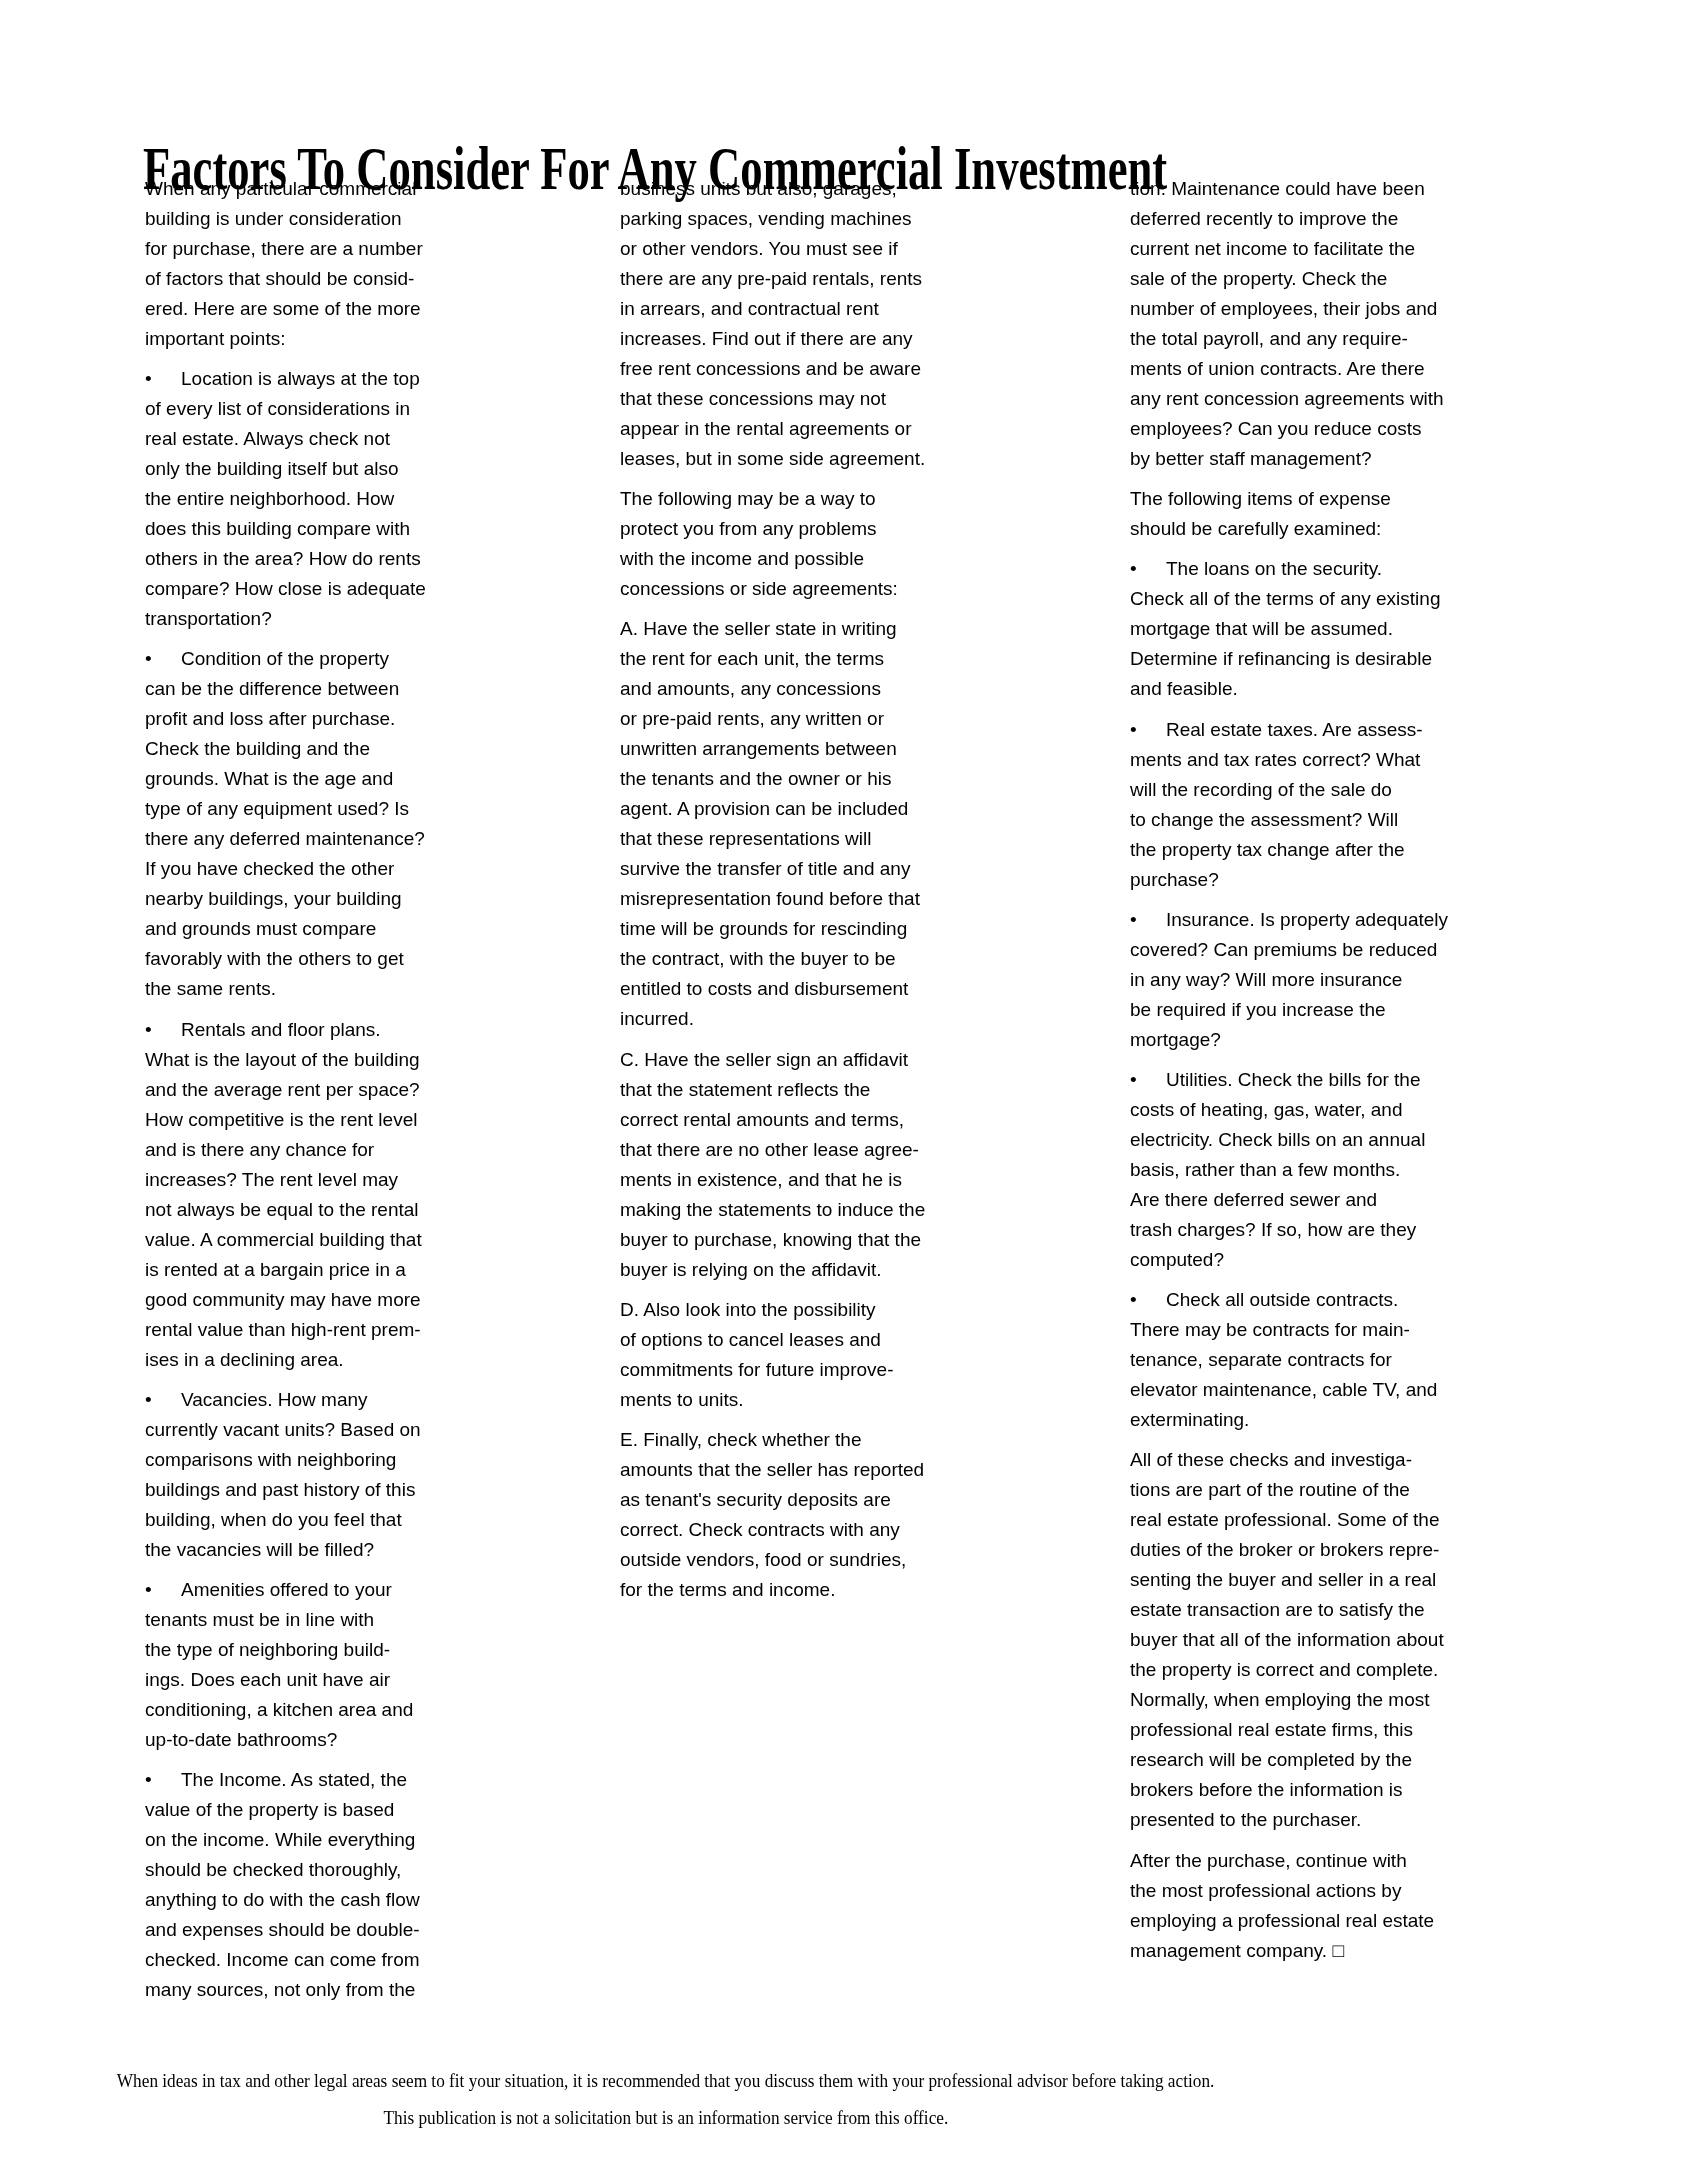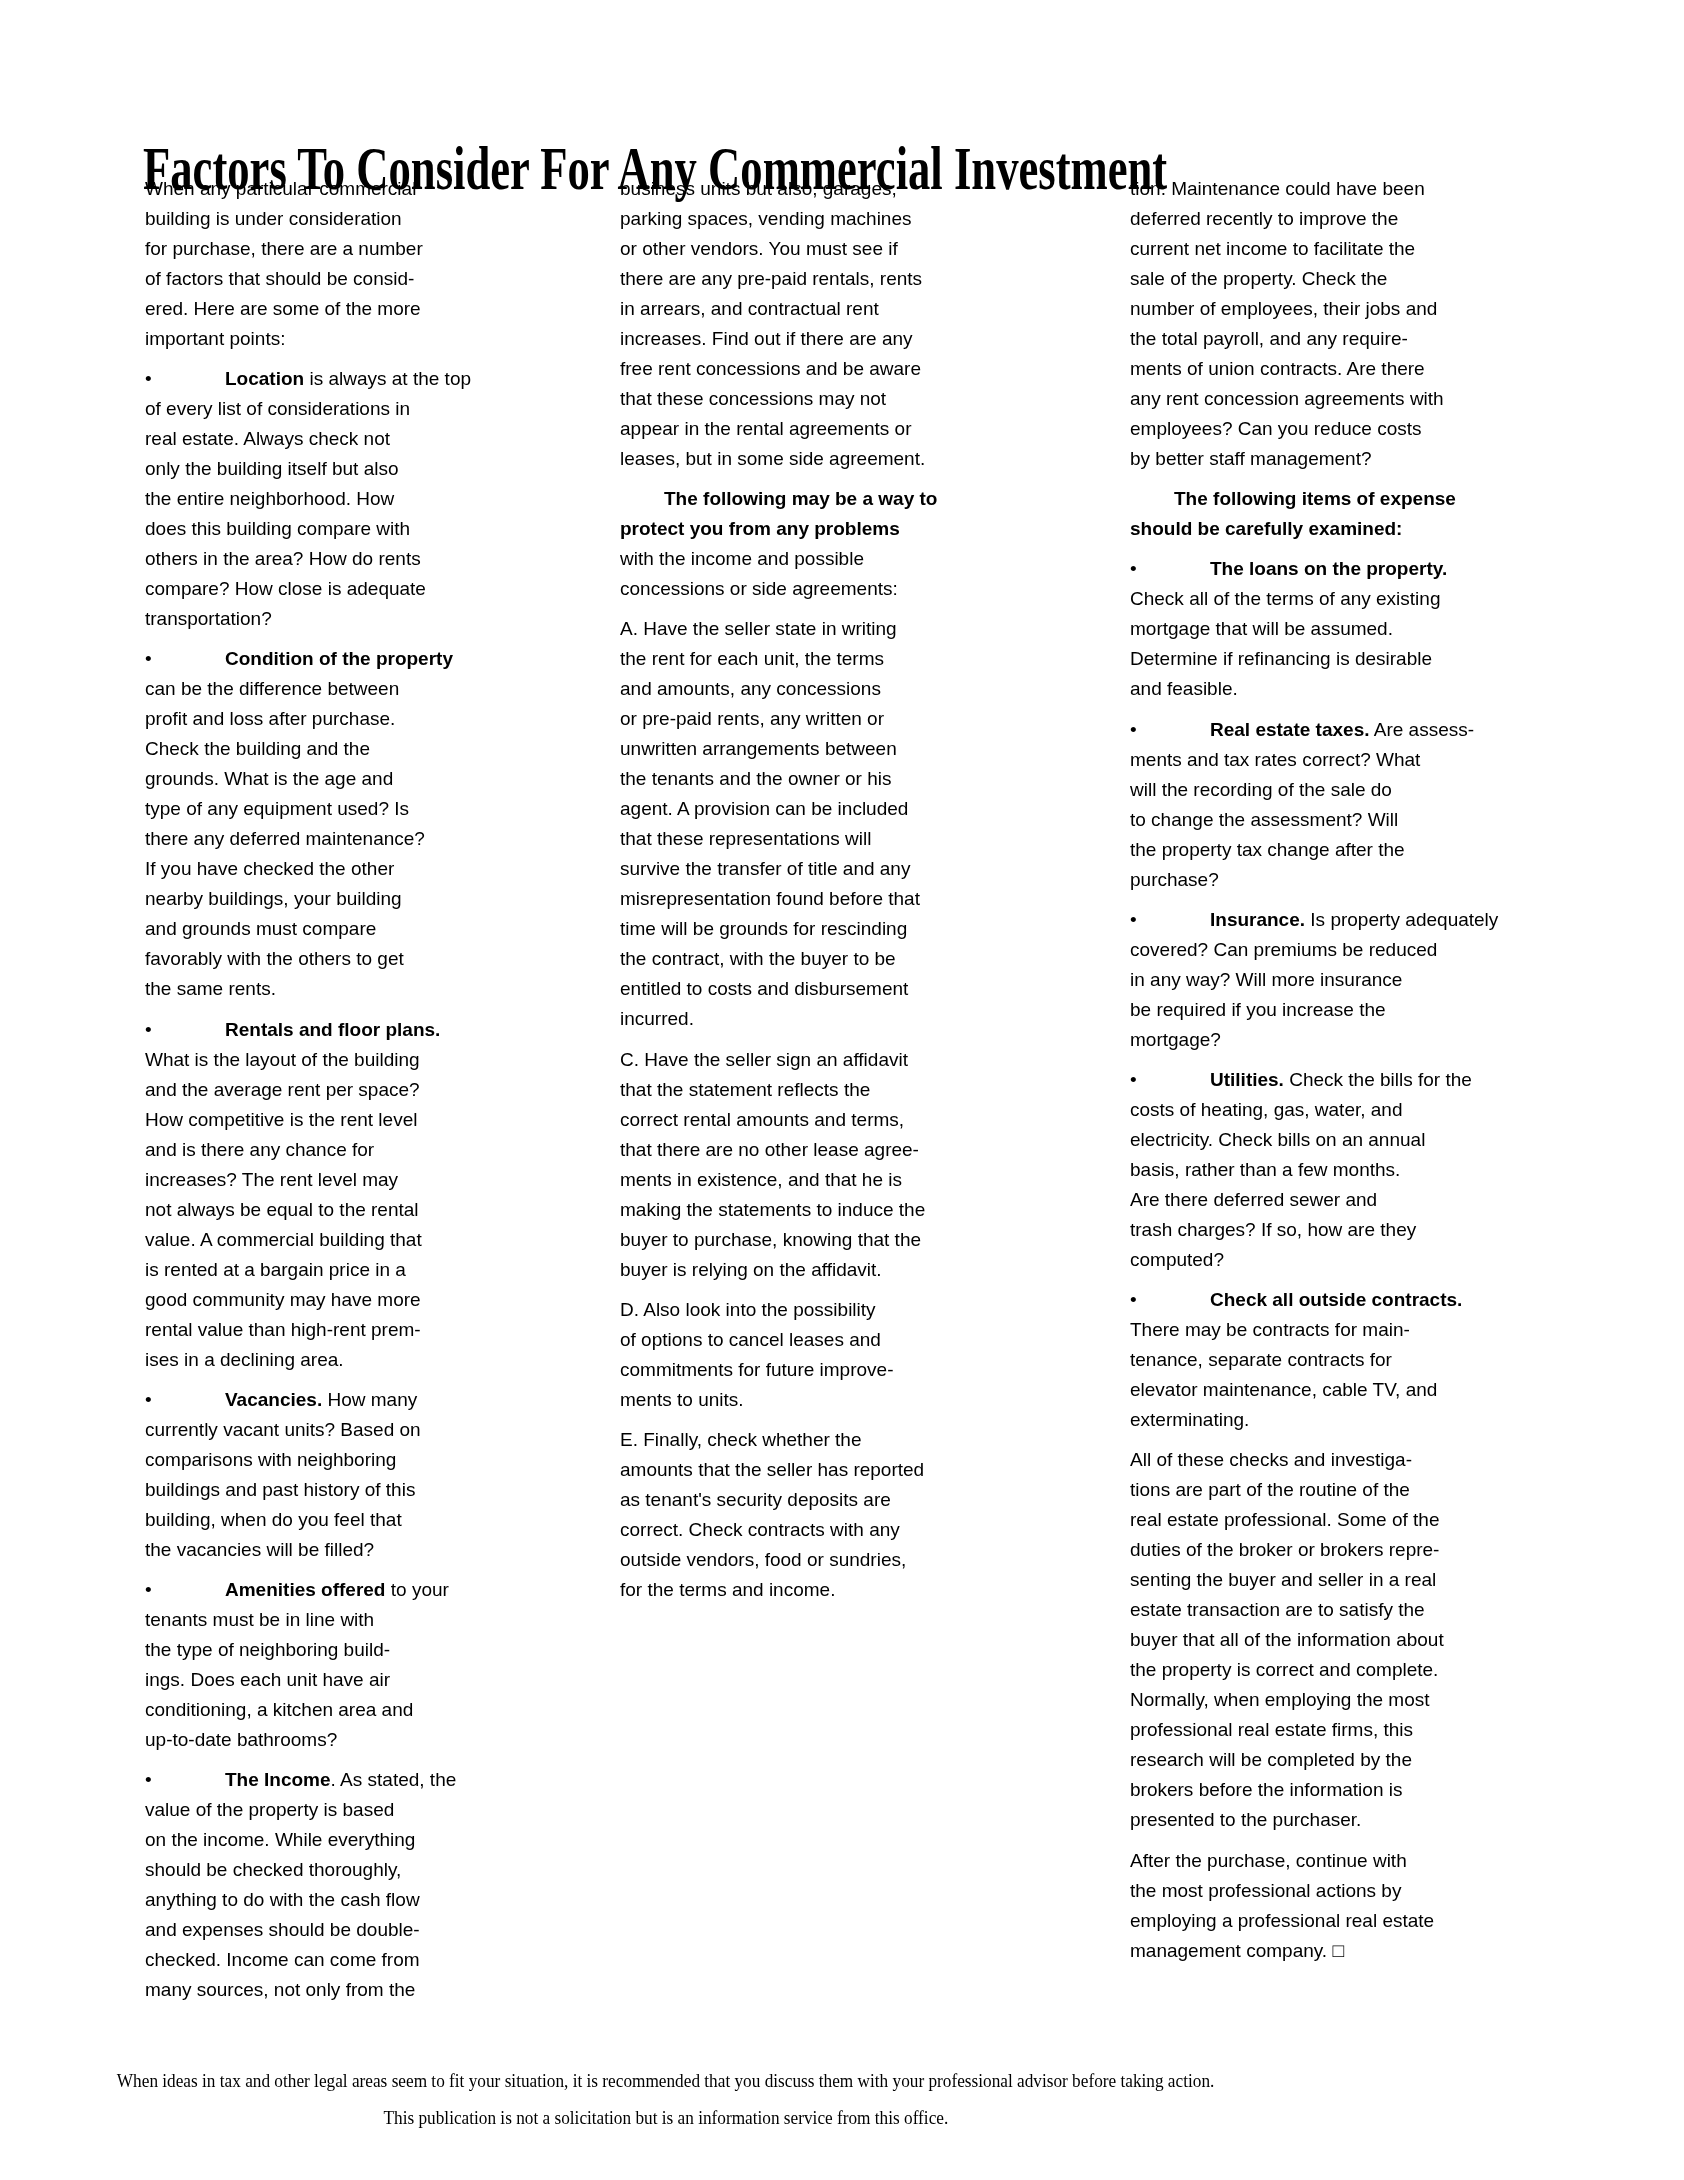--- a/index.html
+++ b/index.html
@@ -19,21 +19,21 @@
   }
   .col{
     position:absolute;top:174px;
     font-size:19px;line-height:30px;
     white-space:pre;
   }
   #col-0{left:145px;}
   #col-1{left:620px;}
   #col-2{left:1130px;}
   .col p{margin:0 0 10.2px 0;}
-  .col b{font-weight:bold;margin-left:44px;}
+  .col b{font-weight:normal;}
   .bullet-glyph{display:inline-block;width:36px;}
   .footer{
     position:absolute;left:0;top:2062px;width:1332px;
     text-align:center;
     font-family:"Liberation Serif",serif;
     font-size:19.6px;line-height:37px;
   }
   .footer .fline{display:inline-block;transform:scaleX(0.88);transform-origin:50% 50%;white-space:pre;}
   .footer div{height:37px;}
 </style>
@@ -139,21 +139,21 @@
 <div class="col" id="col-2"><p><span>tion. Maintenance could have been
 deferred recently to improve the
 current net income to facilitate the
 sale of the property. Check the
 number of employees, their jobs and
 the total payroll, and any require-
 ments of union contracts. Are there
 any rent concession agreements with
 employees? Can you reduce costs
 by better staff management?</span></p><p><b>The following items of expense
-should be carefully examined:</b></p><p><span class="bullet-glyph">•</span><b>The loans on the property.</b><span>
+should be carefully examined:</b></p><p><span class="bullet-glyph">•</span><b>The loans on the security.</b><span>
 Check all of the terms of any existing
 mortgage that will be assumed.
 Determine if refinancing is desirable
 and feasible.</span></p><p><span class="bullet-glyph">•</span><b>Real estate taxes.</b><span> Are assess-
 ments and tax rates correct? What
 will the recording of the sale do
 to change the assessment? Will
 the property tax change after the
 purchase?</span></p><p><span class="bullet-glyph">•</span><b>Insurance.</b><span> Is property adequately
 covered? Can premiums be reduced

